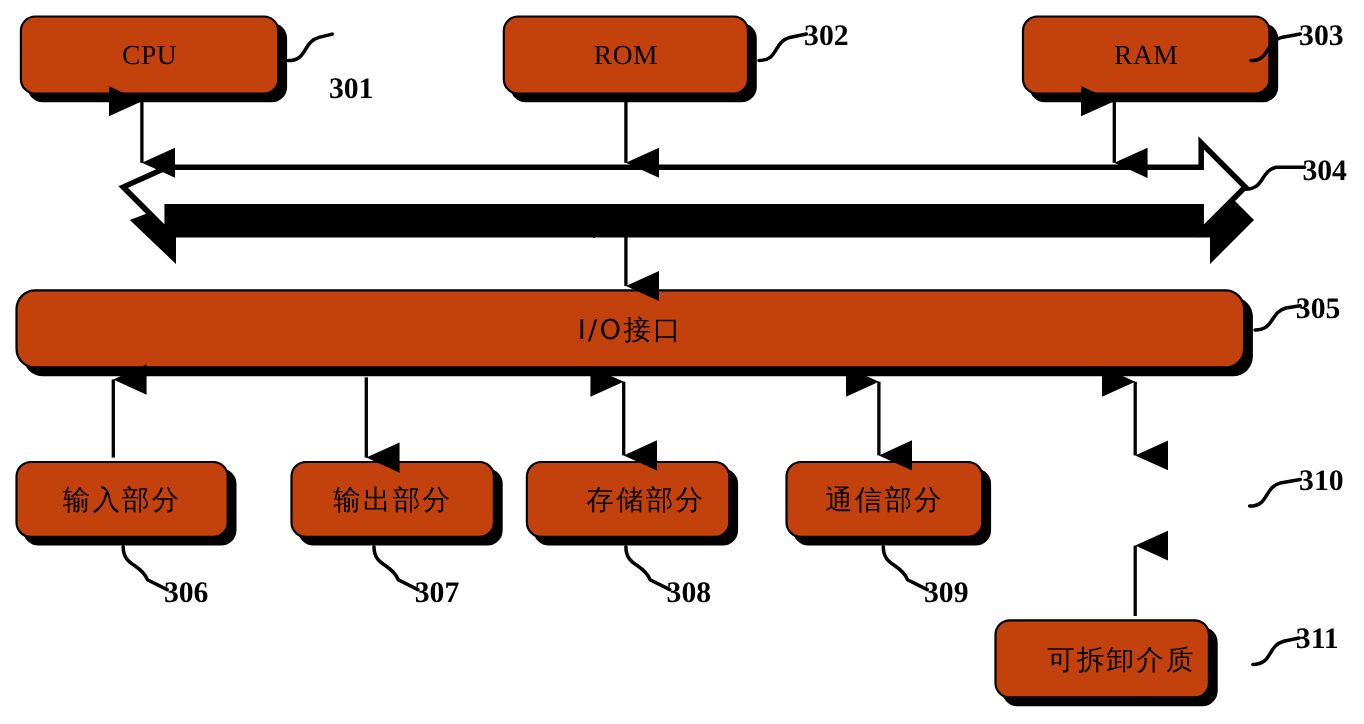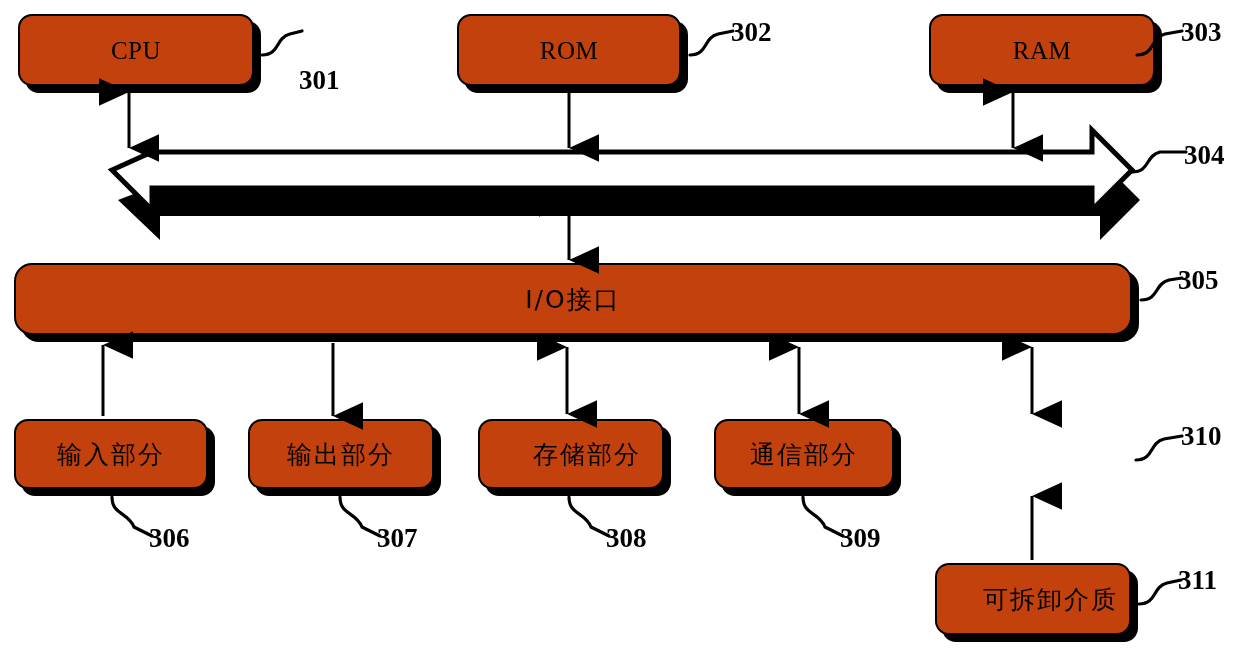--- a/index.html
+++ b/index.html
@@ -42,34 +42,34 @@
   </div>
 
   <div class="box wide cjk" style="left:14px;top:263px;width:1118px;height:72px;">
     <span class="lbl">I/O接口</span>
   </div>
 
   <div class="box cjk" style="left:14px;top:419px;width:194px;height:70px;">
     <span class="lbl">输入部分</span>
   </div>
 
-  <div class="box cjk" style="left:248px;top:419px;width:186px;height:70px;text-align:center;">
+  <div class="box cjk" style="left:264px;top:419px;width:186px;height:70px;text-align:center;">
     <span class="lbl">输出部分</span>
   </div>
 
   <div class="box cjk" style="left:478px;top:419px;width:186px;height:70px;padding-left:32px;">
     <span class="lbl">存储部分</span>
   </div>
 
   <div class="box cjk" style="left:714px;top:419px;width:180px;height:70px;">
     <span class="lbl">通信部分</span>
   </div>
 
 
-  <div class="box cjk" style="left:935px;top:563px;width:196px;height:72px;padding-left:35px;">
+  <div class="box cjk" style="left:904px;top:563px;width:196px;height:72px;padding-left:35px;">
     <span class="lbl">可拆卸介质</span>
   </div>
 
   <div class="refnum" style="left:299px;top:19px;margin-top:48px;">301</div>
   <div class="refnum" style="left:731px;top:19px;">302</div>
   <div class="refnum" style="left:1181px;top:19px;">303</div>
   <div class="refnum" style="left:1184px;top:142px;">304</div>
   <div class="refnum" style="left:1178px;top:267px;">305</div>
   <div class="refnum" style="left:149px;top:525px;">306</div>
   <div class="refnum" style="left:377px;top:525px;">307</div>

